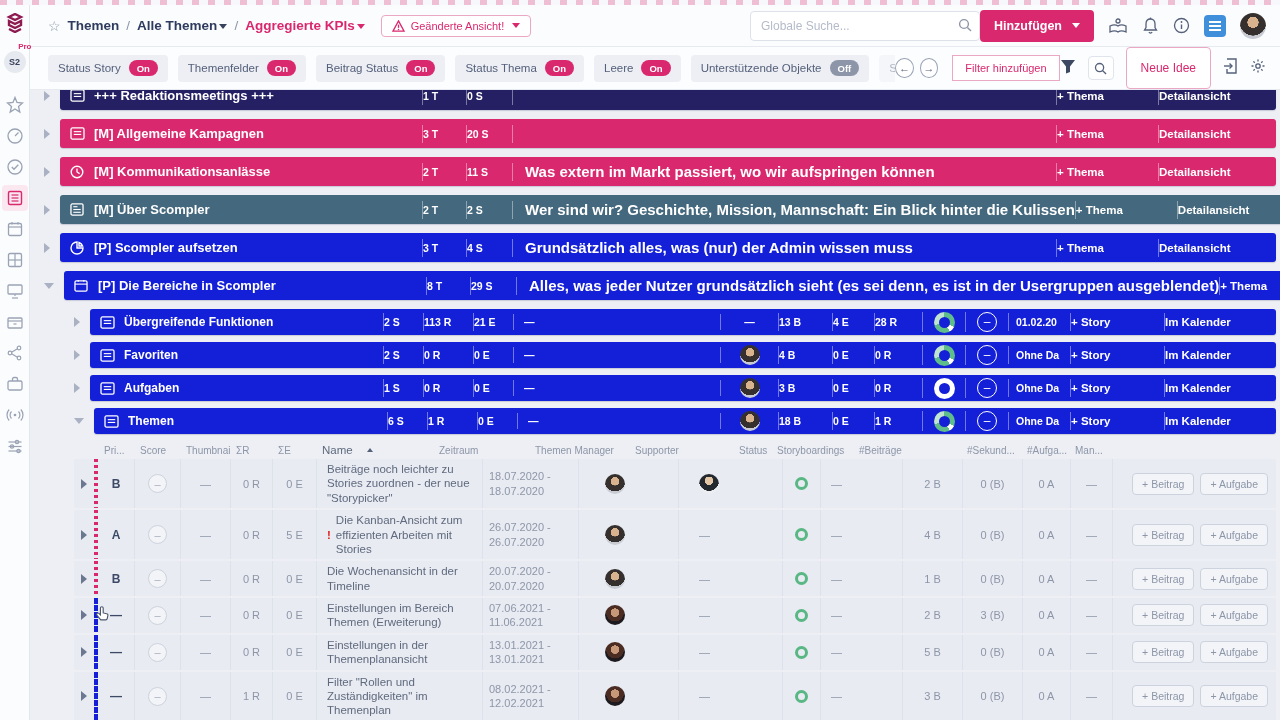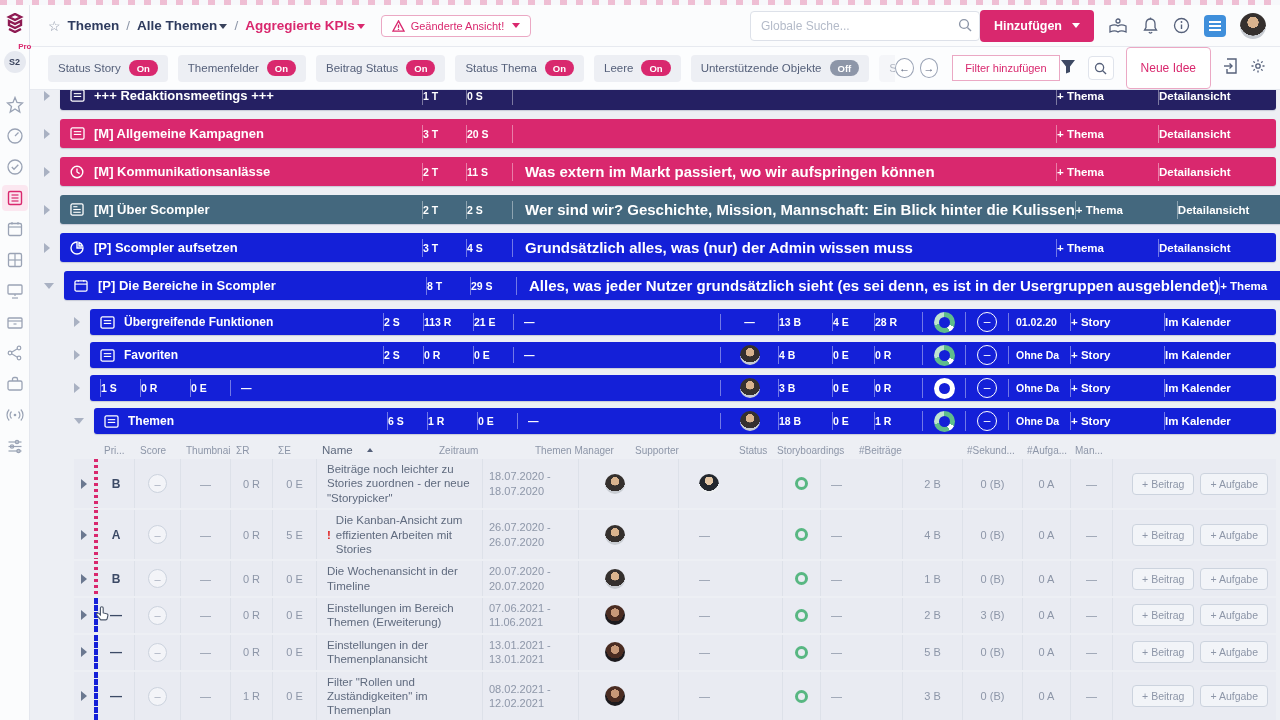--- a/index.html
+++ b/index.html
@@ -580,20 +580,30 @@
               <span class="minus-c">–</span>
             </span>
       <span class="bcell g-date">Ohne Da</span>
       <span class="bcell g-story bbtn">+ Story</span>
       <span class="bcell g-kal bbtn">Im Kalender</span>
     </div>
   </div>
   <div class="group-line">
     <span class="tri "></span>
     <div class="gbar">
+      <span class="g-title">
+        <span class="bar-icon">
+                <svg width="15" height="13" viewBox="0 0 16 14">
+                  <rect x="1" y="1" width="14" height="12" rx="1.5" fill="none" stroke="#fff" stroke-width="1.4"></rect>
+                  <line x1="4" y1="5" x2="12" y2="5" stroke="#fff" stroke-width="1.2"></line>
+                  <line x1="4" y1="8" x2="12" y2="8" stroke="#fff" stroke-width="1.2"></line>
+                </svg>
+              </span>
+        <span>Aufgaben</span>
+      </span>
       <span class="bcell g-s">1 S</span>
       <span class="bcell g-r">0 R</span>
       <span class="bcell g-e">0 E</span>
       <span class="g-desc">—</span>
       <span class="g-mgr">
               <span class="avatar av20 a1"></span>
             </span>
       <span class="bcell g-b">3 B</span>
       <span class="bcell g-e2">0 E</span>
       <span class="bcell g-r2">0 R</span>

